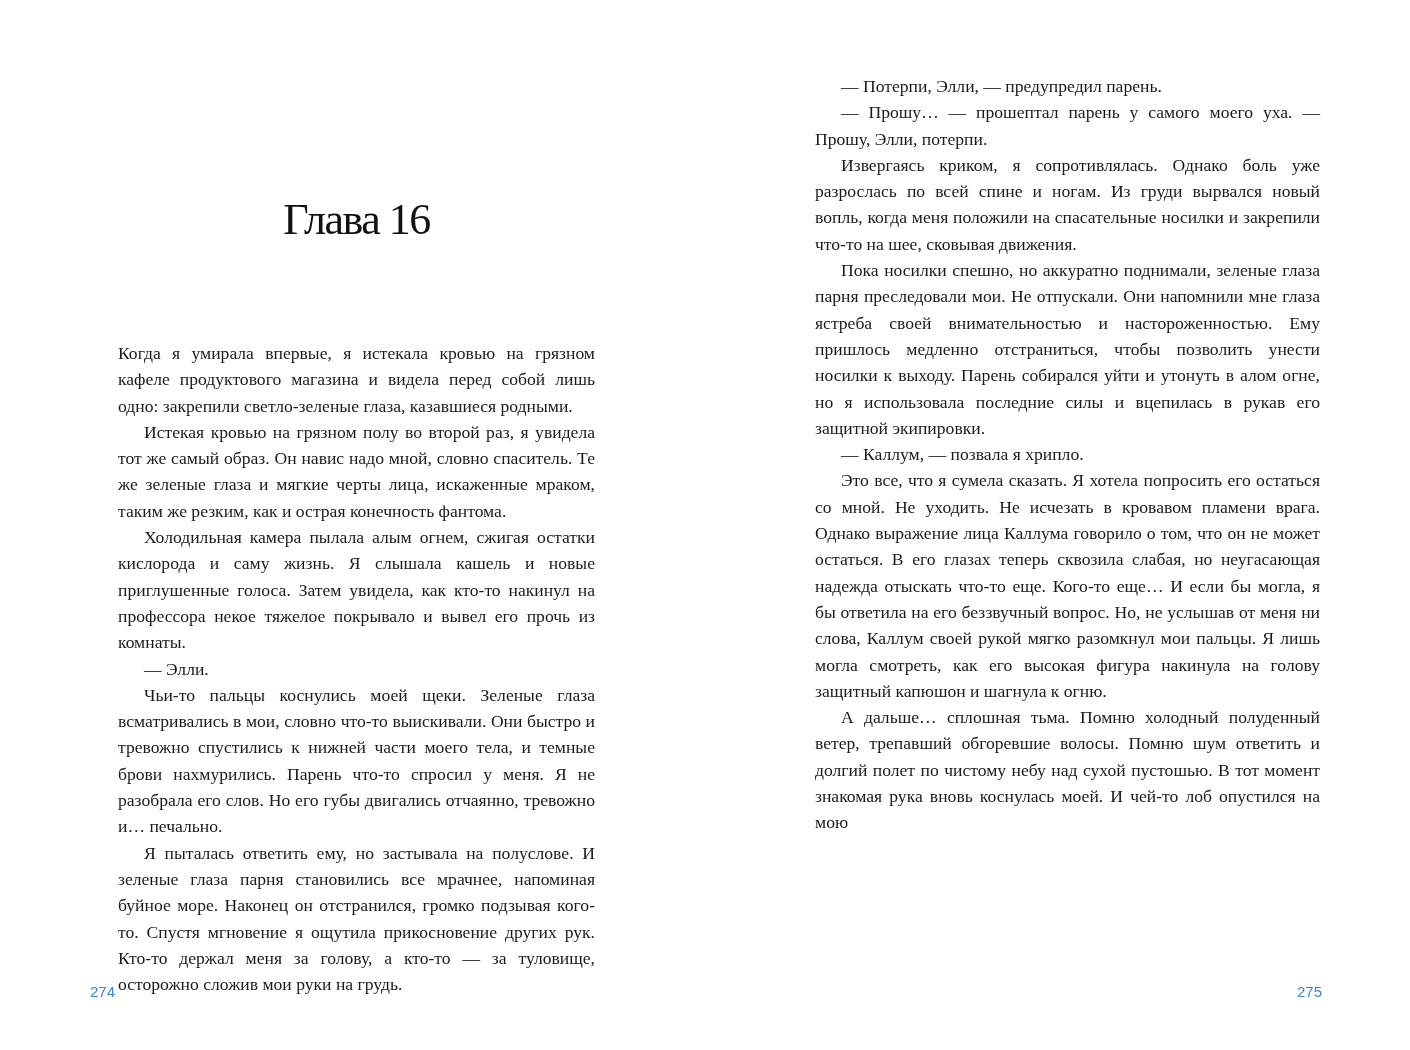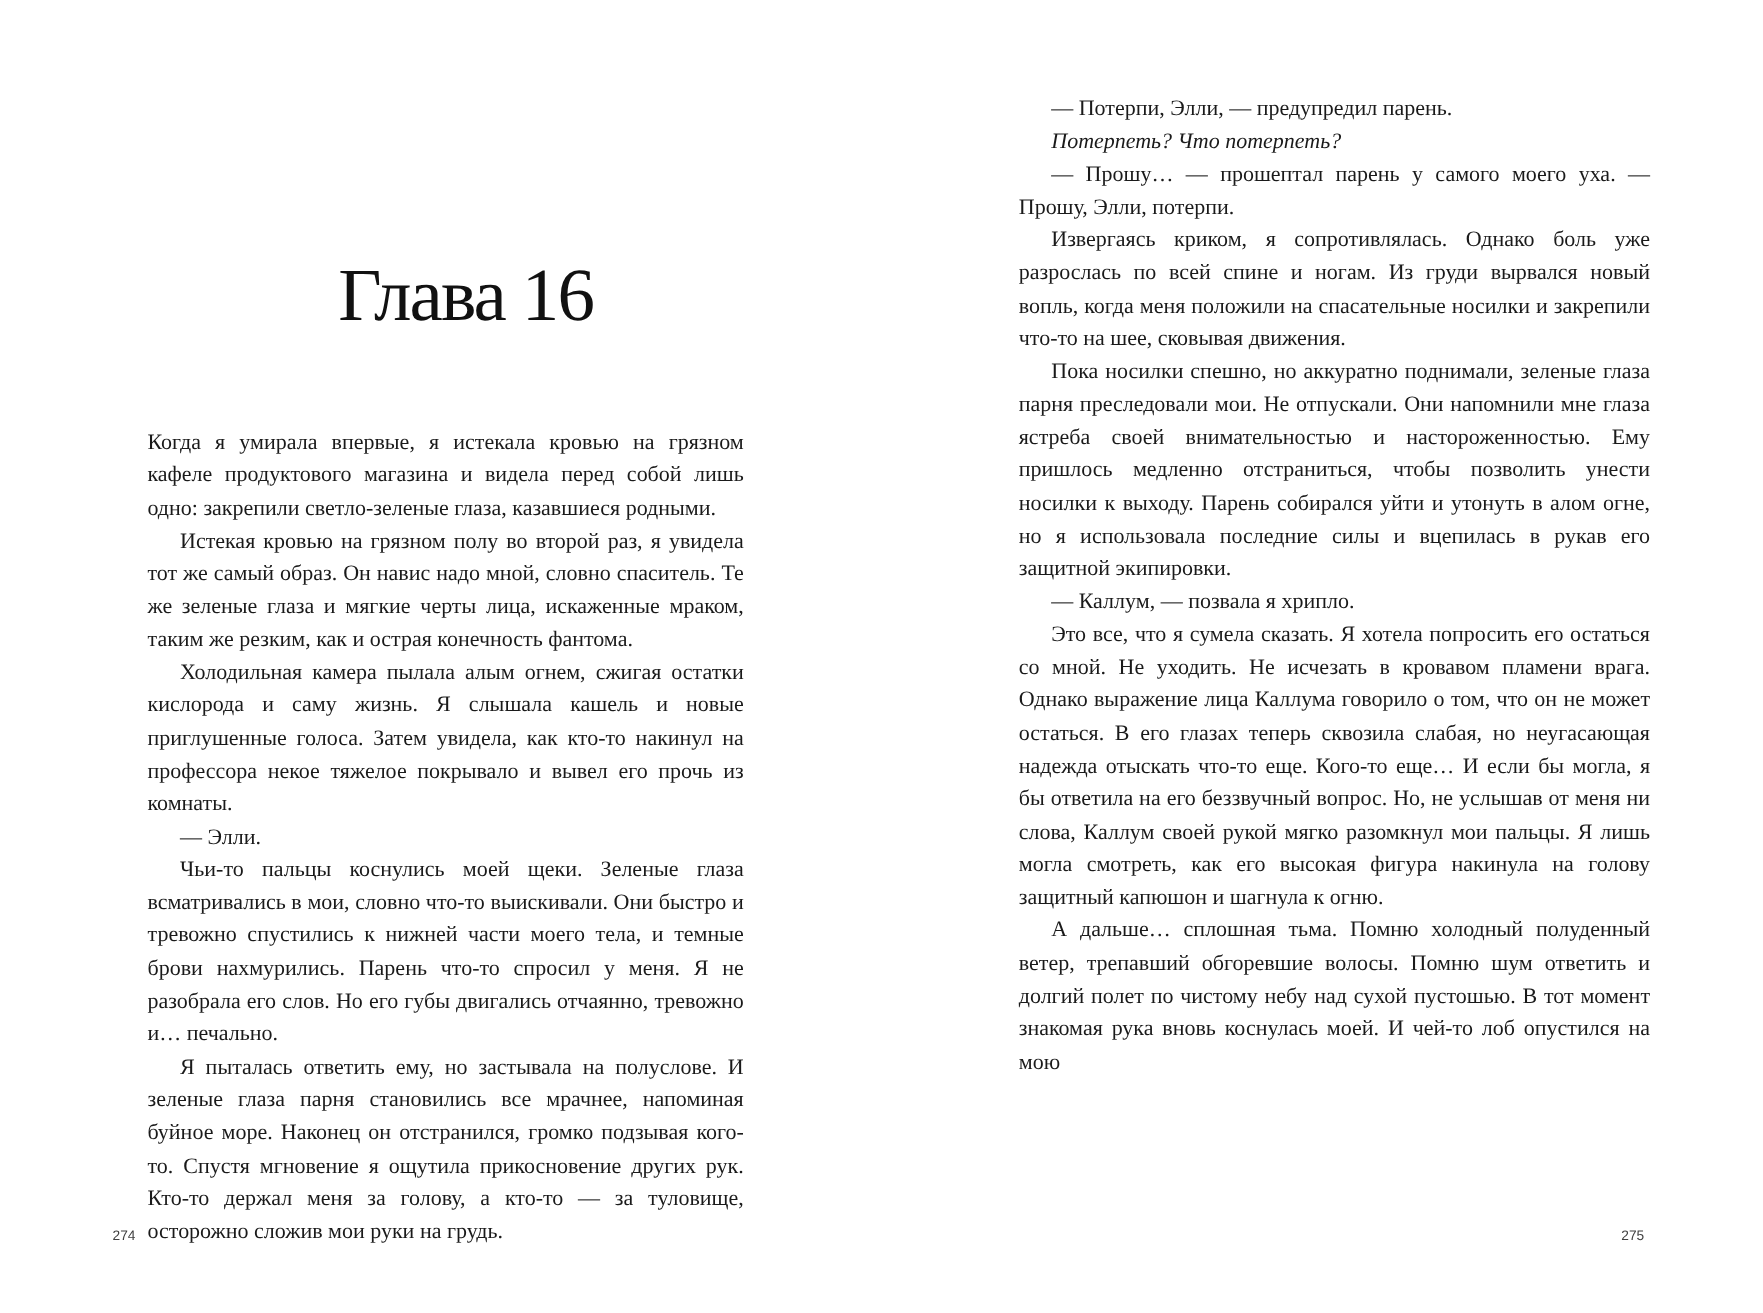--- a/index.html
+++ b/index.html
@@ -23,24 +23,24 @@
   .page-left { left: 0; width: 705px; }
   .page-right { left: 705px; width: 705px; }
 
   .chapter-title {
     position: absolute;
     left: 118px;
     width: 477px;
     top: 192px;
     text-align: center;
     font-family: "Liberation Serif", "DejaVu Serif", serif;
-    font-size: 60px;
+    font-size: 44px;
     letter-spacing: -1.5px;
     line-height: 56px;
-    margin: 16px;
+    margin: 0;
     font-weight: normal;
     color: #111;
   }
 
   .text-block {
     position: absolute;
     font-family: "Liberation Serif", "DejaVu Serif", serif;
     font-size: 17.6px;
     line-height: 26.3px;
     text-align: justify;
@@ -60,22 +60,22 @@
     margin: 0;
     text-indent: 26px;
   }
   .text-block p.no-indent { text-indent: 0; }
   .text-block p.italic { font-style: italic; }
 
   .page-number {
     position: absolute;
     top: 983px;
     font-family: "Liberation Sans", "DejaVu Sans", sans-serif;
-    font-size: 11px;
-    color: #404040;
+    font-size: 15px;
+    color: #3b82f6;
   }
   .page-number-left { left: 90px; }
   .page-number-right { left: 592px; }
 </style>
 </head>
 <body>
 
 <div class="page page-left">
   <h1 class="chapter-title">Глава 16</h1>
 
@@ -87,21 +87,20 @@
     <p>Чьи-то пальцы коснулись моей щеки. Зеленые глаза всматривались в мои, словно что-то выискивали. Они быстро и тревожно спустились к нижней части моего тела, и темные брови нахмурились. Парень что-то спросил у меня. Я не разобрала его слов. Но его губы двигались отчаянно, тревожно и… печально.</p>
     <p>Я пыталась ответить ему, но застывала на полуслове. И зеленые глаза парня становились все мрачнее, напоминая буйное море. Наконец он отстранился, громко подзывая кого-то. Спустя мгновение я ощутила прикосновение других рук. Кто-то держал меня за голову, а кто-то — за туловище, осторожно сложив мои руки на грудь.</p>
   </div>
 
   <div class="page-number page-number-left">274</div>
 </div>
 
 <div class="page page-right">
   <div class="text-block right-text">
     <p>— Потерпи, Элли, — предупредил парень.</p>
-    <p class="italic">Потерпеть? Что потерпеть?</p>
     <p>— Прошу… — прошептал парень у самого моего уха. — Прошу, Элли, потерпи.</p>
     <p>Извергаясь криком, я сопротивлялась. Однако боль уже разрослась по всей спине и ногам. Из груди вырвался новый вопль, когда меня положили на спасательные носилки и закрепили что-то на шее, сковывая движения.</p>
     <p>Пока носилки спешно, но аккуратно поднимали, зеленые глаза парня преследовали мои. Не отпускали. Они напомнили мне глаза ястреба своей внимательностью и настороженностью. Ему пришлось медленно отстраниться, чтобы позволить унести носилки к выходу. Парень собирался уйти и утонуть в алом огне, но я использовала последние силы и вцепилась в рукав его защитной экипировки.</p>
     <p>— Каллум, — позвала я хрипло.</p>
     <p>Это все, что я сумела сказать. Я хотела попросить его остаться со мной. Не уходить. Не исчезать в кровавом пламени врага. Однако выражение лица Каллума говорило о том, что он не может остаться. В его глазах теперь сквозила слабая, но неугасающая надежда отыскать что-то еще. Кого-то еще… И если бы могла, я бы ответила на его беззвучный вопрос. Но, не услышав от меня ни слова, Каллум своей рукой мягко разомкнул мои пальцы. Я лишь могла смотреть, как его высокая фигура накинула на голову защитный капюшон и шагнула к огню.</p>
     <p>А дальше… сплошная тьма. Помню холодный полуденный ветер, трепавший обгоревшие волосы. Помню шум ответить и долгий полет по чистому небу над сухой пустошью. В тот момент знакомая рука вновь коснулась моей. И чей-то лоб опустился на мою</p>
   </div>
 
   <div class="page-number page-number-right">275</div>
 </div>

